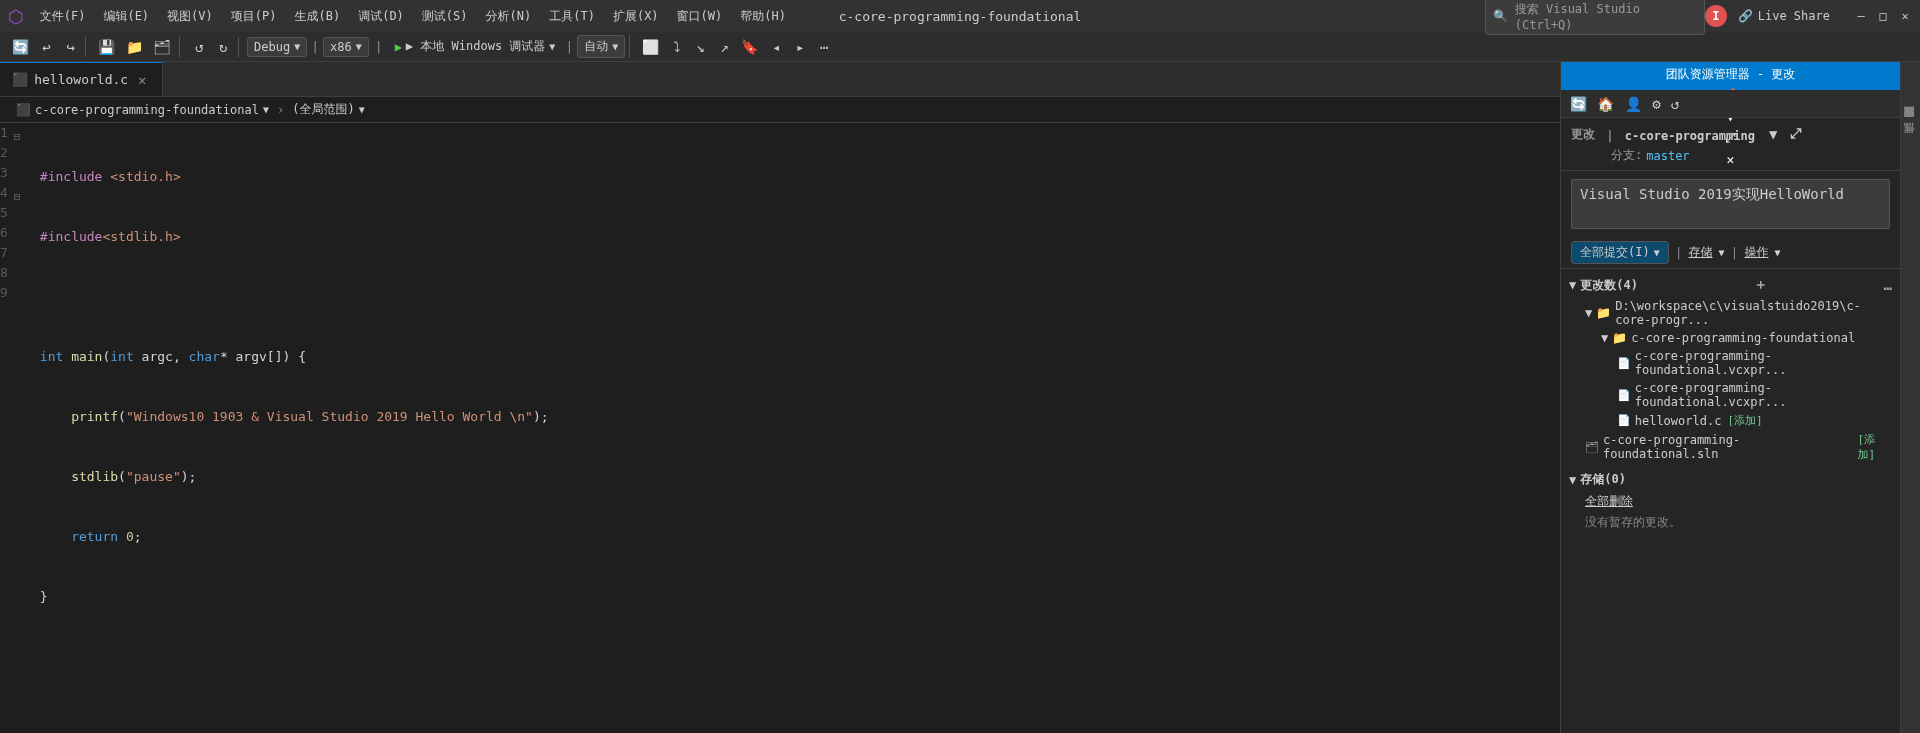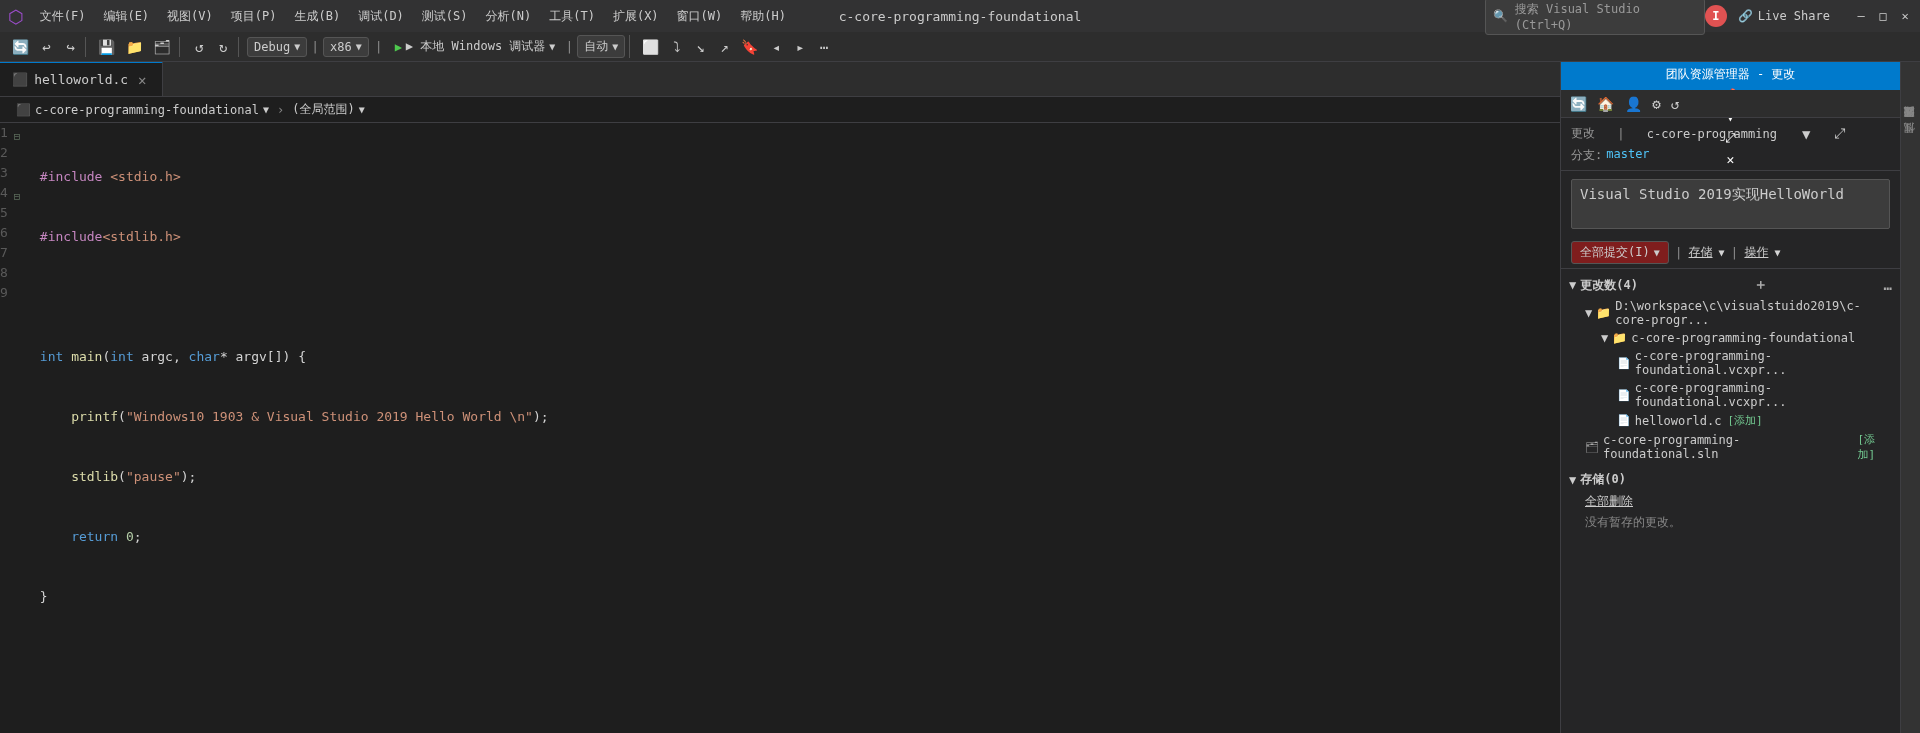--- a/index.html
+++ b/index.html
@@ -278,23 +278,24 @@
       padding: 1px 3px;
       border-radius: 2px;
     }
 
     .panel-section {
       padding: 6px 10px;
       border-bottom: 1px solid #3e3e42;
     }
     .panel-section-header {
       display: flex;
-      align-items: center;
-      gap: 18px;
+      align-items: flex-end;
+      gap: 7px;
       margin-bottom: 4px;
+      font-weight: bold;
     }
     .panel-label {
       color: #999;
       font-size: 12px;
     }
     .panel-value {
       color: #cccccc;
       font-size: 12px;
     }
     .branch-name {
@@ -317,21 +318,21 @@
       display: flex;
       align-items: center;
       gap: 6px;
       padding: 4px 10px;
       border-bottom: 1px solid #3e3e42;
     }
     .action-dropdown {
       display: flex;
       align-items: center;
       gap: 4px;
-      background: #7f1d1d;
+      background: #0c4a6e;
       border: 1px solid #555;
       border-radius: 3px;
       padding: 2px 8px;
       color: #cccccc;
       font-size: 12px;
       cursor: pointer;
     }
     .action-link {
       color: #cccccc;
       font-size: 12px;
@@ -633,21 +634,21 @@
     </div>
 
     <div class="panel-section">
       <div class="panel-section-header">
         <span class="panel-label">更改</span>
         <span style="color:#888;margin:0 4px;">|</span>
         <span class="panel-value">c-core-programming</span>
         <span class="panel-tb-btn" style="margin-left:4px;">▼</span>
         <span class="panel-tb-btn">⤢</span>
       </div>
-      <div style="display:flex;align-items:flex-start;gap:4px;margin-top:2px;">
+      <div style="display:flex;align-items:center;gap:4px;margin-top:2px;margin-left:40px;">
         <span class="panel-label">分支:</span>
         <span class="branch-name">master</span>
       </div>
     </div>
 
     <div style="padding: 4px 10px;">
       <div class="commit-msg-box">Visual Studio 2019实现HelloWorld</div>
     </div>
 
     <div class="panel-actions">

